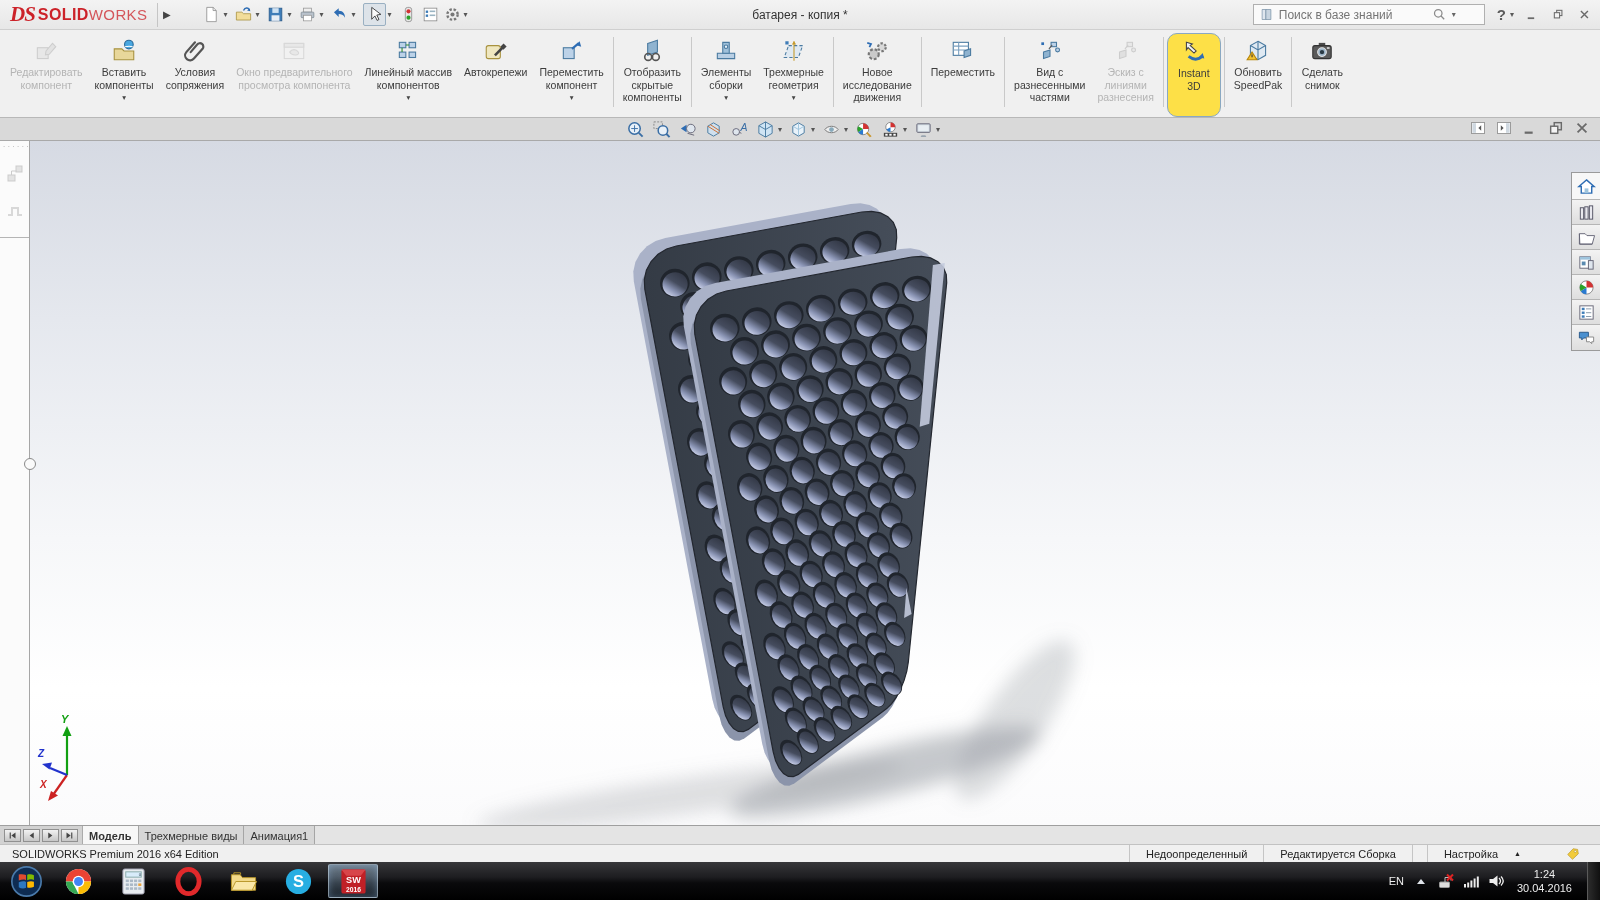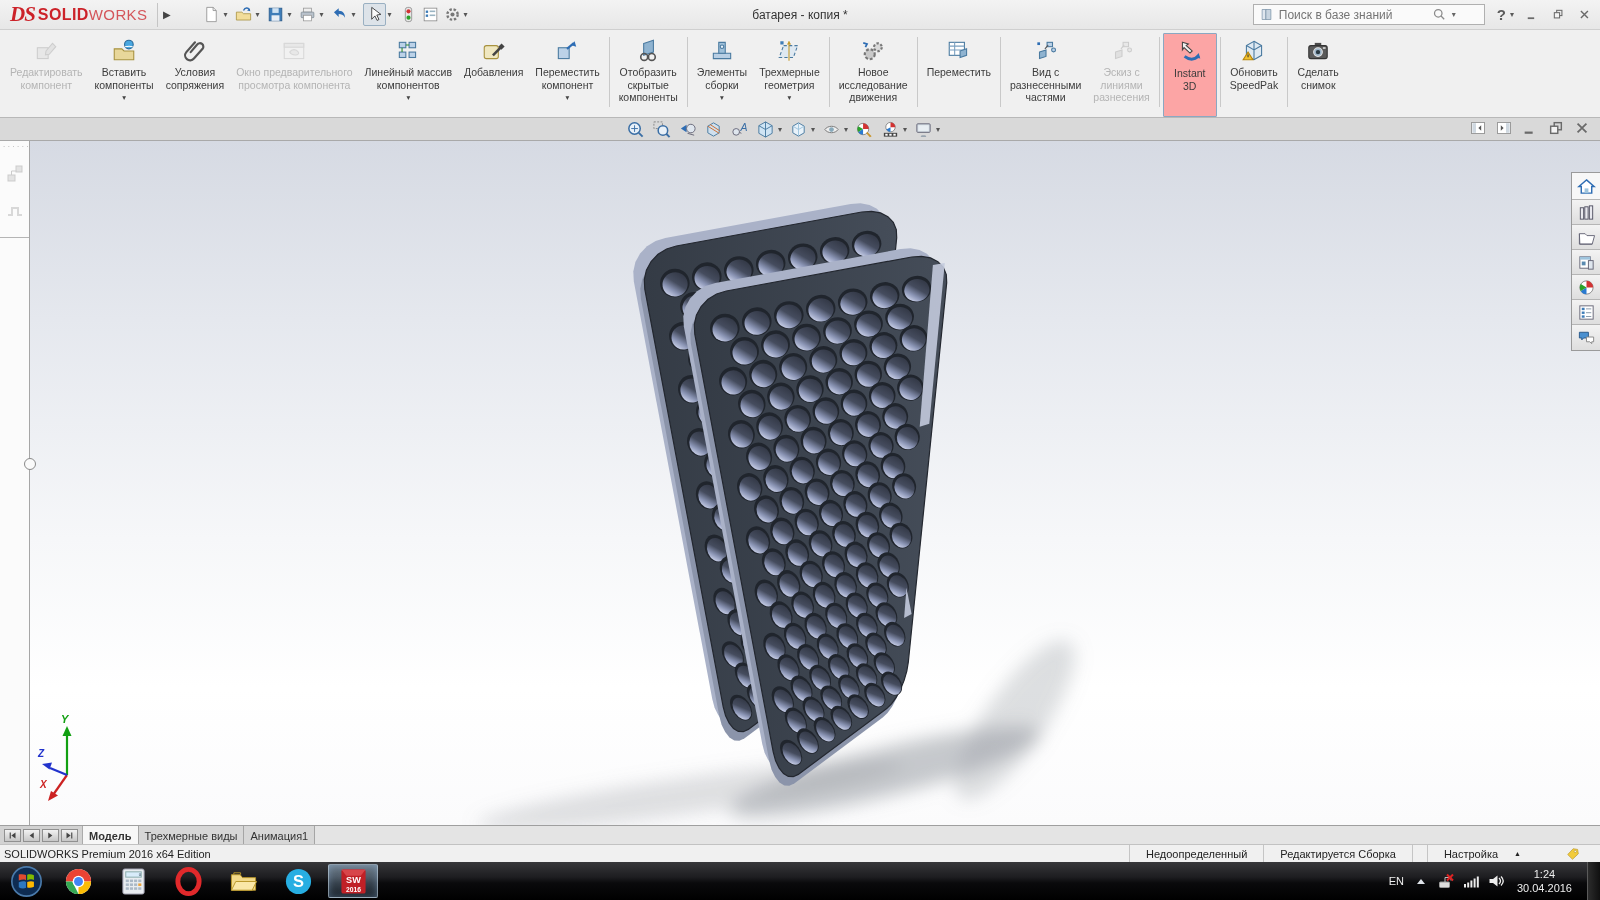--- a/index.html
+++ b/index.html
@@ -28,21 +28,21 @@
 .wbtn svg{width:14px;height:14px;display:block}
 
 .ribbon{height:88px;flex:0 0 88px;background:#f0f0f0;border-bottom:1px solid #b8b8b8;display:flex;align-items:stretch;padding:3px 0 0 4px}
 .rbtn{display:flex;flex-direction:column;align-items:center;padding:3px 6px 0;min-width:54px}
 .rbtn .ric{height:30px;display:flex;align-items:center}
 .ric svg{width:26px;height:26px;display:block}
 .rlb{font-size:10.5px;line-height:12.5px;text-align:center;color:#3c3c3c;white-space:nowrap}
 .rbtn.dis .rlb{color:#b4b4b4}
 .rbtn.dis svg{opacity:.4;filter:grayscale(1)}
 .rdd{font-size:7.5px;color:#444;margin-top:2px}
-.rbtn.act{background:#fca5a5;border:1px solid #8aa8c2;border-radius:1px}
+.rbtn.act{background:#fde047;border:1px solid #8aa8c2;border-radius:10px}
 .rsep{width:1px;background:#c9c9c9;margin:4px 3px 10px}
 
 .tabrow{height:23px;flex:0 0 23px;background:#d9d9d9;display:flex;align-items:flex-end;position:relative;border-bottom:1px solid #a9a9a9}
 .ctabs{display:flex;margin-left:2px}
 .ctab{font-size:11.5px;padding:3px 12px;background:#e4e4e4;border:1px solid #a5a5a5;border-bottom:none;margin-left:-1px;color:#222;white-space:nowrap}
 .ctab.active{background:#f6f6f6;font-weight:bold}
 .hud{position:absolute;left:626px;top:0;height:23px;display:flex;align-items:center;gap:7px}
 .hicon{display:flex;align-items:center}
 .hicon svg{width:19px;height:19px;display:block}
 .hud .caret{font-size:8px;color:#555;margin-left:-4px}
@@ -64,21 +64,21 @@
 .tp-cell svg{width:19px;height:19px;display:block}
 
 .modeltabs{height:19px;flex:0 0 19px;background:#e4e4e4;border-top:1px solid #9f9f9f;display:flex;align-items:stretch;font-size:11px}
 .mnav{display:flex;align-items:center;background:#d2d2d2;padding:0 4px;gap:2px;border-right:1px solid #ababab}
 .nbtn{width:17px;height:13px;background:linear-gradient(#f2f2f2,#c6c6c6);border:1px solid #909090;display:flex;align-items:center;justify-content:center}
 .nbtn svg{width:9px;height:9px;display:block}
 .mtab{padding:2px 6px 0;border-right:1px solid #a5a5a5;background:#d7d7d7;color:#333;display:flex;align-items:center}
 .mtab.active{background:#f7f7f7;font-weight:bold}
 
 .statusbar{height:18px;flex:0 0 18px;background:#f0f0f0;border-top:1px solid #c2c2c2;display:flex;align-items:center;font-size:11px;color:#222}
-.sb-left{padding-left:4px}
+.sb-left{padding-left:12px}
 .sb-right{margin-left:auto;display:flex;align-items:center;height:100%}
 .sb-cell{padding:0 16px;border-left:1px solid #c5c5c5;height:100%;display:flex;align-items:center;white-space:nowrap}
 .sb-cell.gap{padding:0 7px}
 .sb-caret{font-size:7px;margin-left:16px}
 .sb-tag{margin:0 20px 0 28px;display:flex;align-items:center}
 .sb-tag svg{width:15px;height:15px}
 
 .taskbar{height:38px;flex:0 0 38px;background:linear-gradient(180deg,#37373a 0%,#1d1d20 40%,#0a0a0c 55%,#000 100%);display:flex;align-items:center;padding-left:4px}
 .tapp{width:50px;height:34px;display:flex;align-items:center;justify-content:center;border-radius:2px;margin-right:5px}
 .tapp svg{width:29px;height:29px;display:block}
@@ -284,21 +284,21 @@
         <div class="rdd">▾</div>
       </div>
       <div class="rbtn">
         <div class="ric">
           <svg viewBox="0 0 24 24" xmlns="http://www.w3.org/2000/svg">
             <rect x="3" y="7" width="13" height="12" rx="2" fill="#efe7c0" stroke="#a8923f"></rect>
             <path d="M11 16l8-8" stroke="#444" stroke-width="2.4"></path>
             <path d="M17.5 6.5l2.8 2.8" stroke="#444" stroke-width="4.2"></path>
           </svg>
         </div>
-        <div class="rlb"><span>Добавления</span></div>
+        <div class="rlb"><span>Автокрепежи</span></div>
       </div>
       <div class="rbtn">
         <div class="ric">
           <svg viewBox="0 0 24 24" xmlns="http://www.w3.org/2000/svg">
             <rect x="4" y="9" width="10" height="10" fill="#bcd2e8" stroke="#4a7aa0"></rect>
             <path d="M12 10l6-5" stroke="#2e6db4" stroke-width="2"></path>
             <path d="M19 3l1.5 5-5-1.5z" fill="#2e6db4"></path>
           </svg>
         </div>
         <div class="rlb"><span>Переместить</span><br><span>компонент</span></div>

